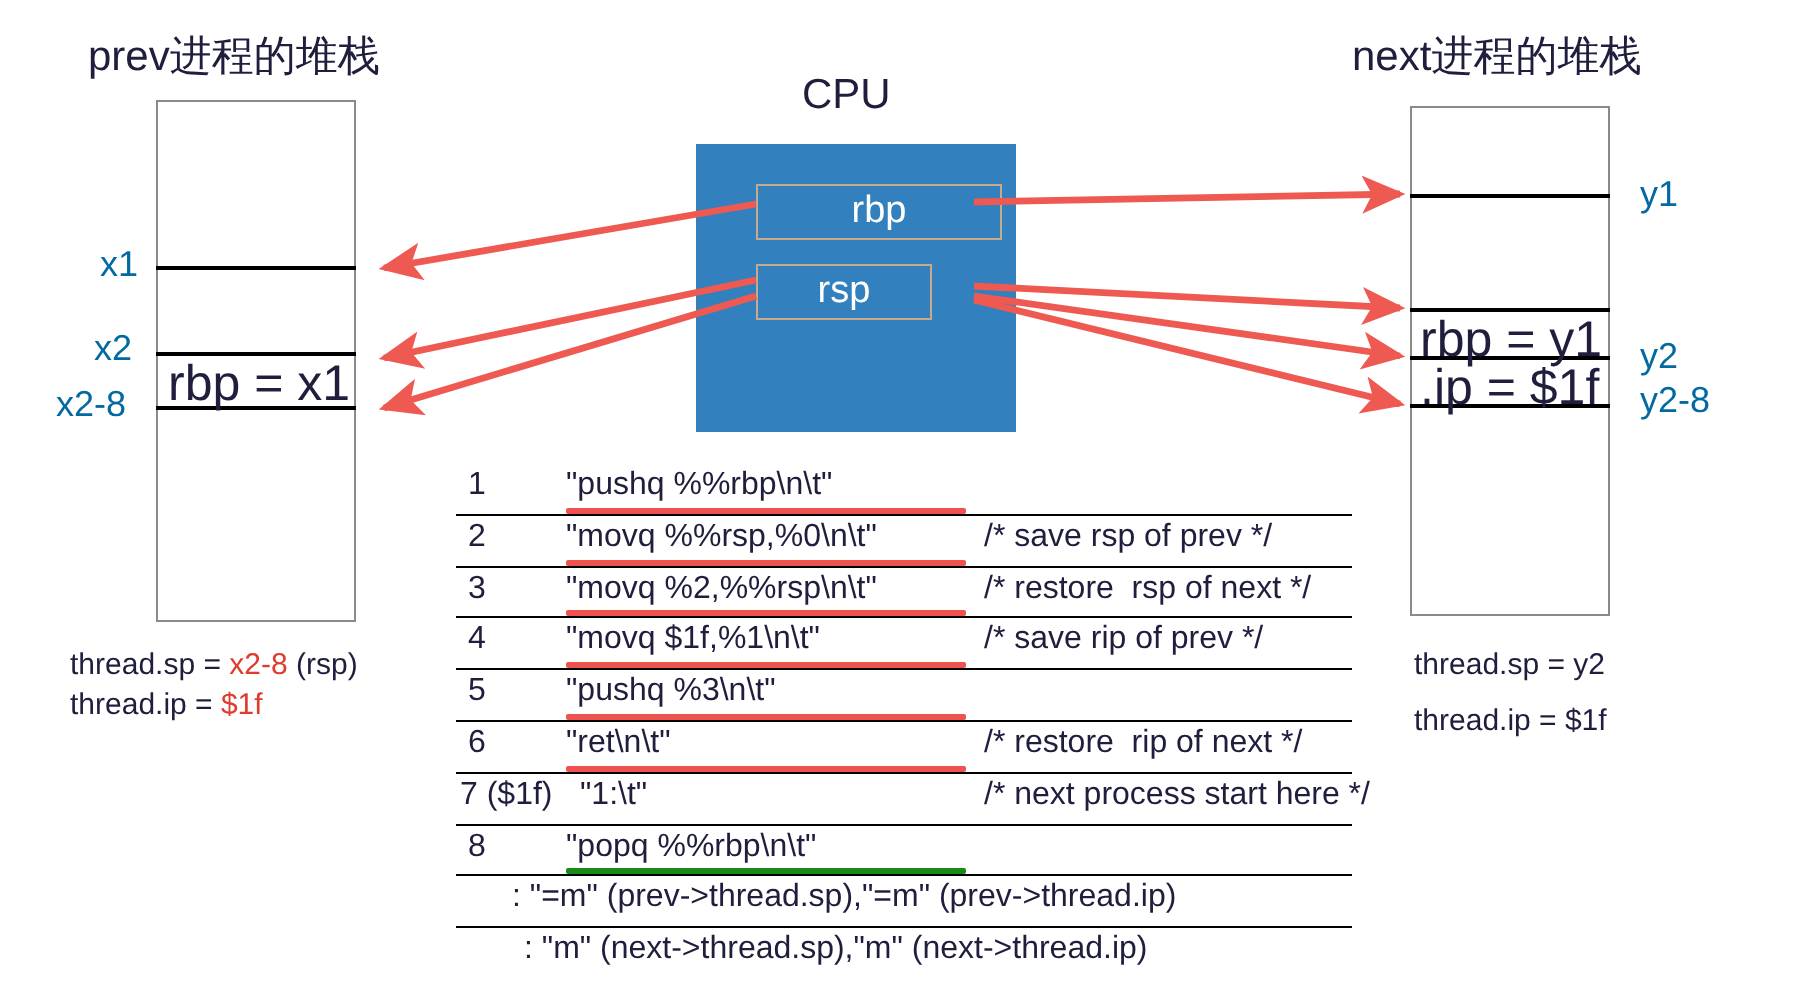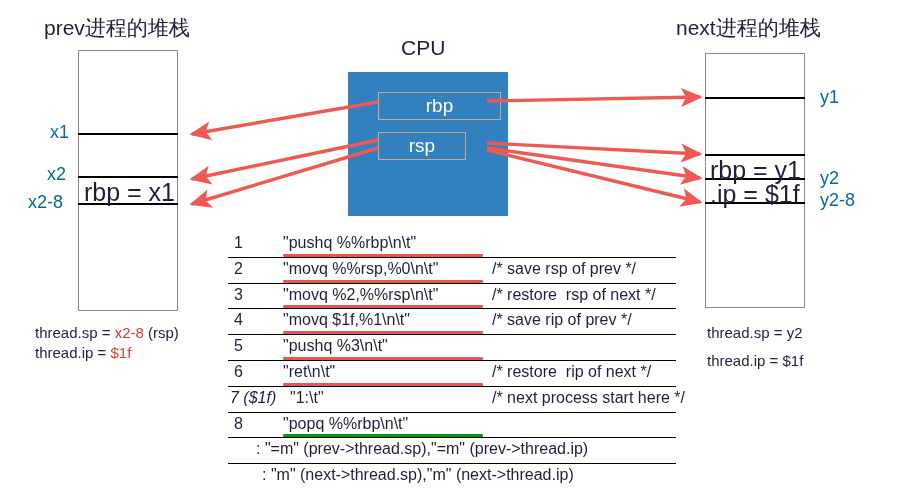--- a/index.html
+++ b/index.html
@@ -139,21 +139,21 @@
   </div>
 
   <div class="crow">
     <span class="cnum">6</span>
     <span class="cins">"ret\n\t"</span>
     <span class="ccom">/* restore  rip of next */</span>
     <span class="ul r" style="left:55px;bottom:0;width:200px;"></span>
   </div>
 
   <div class="crow">
-    <span class="cnum" style="left:2px;font-style:italic;">7 ($1f)</span>
+    <span class="cnum" style="left:2px;">7 ($1f)</span>
     <span class="cins" style="left:62px;">"1:\t"</span>
     <span class="ccom">/* next process start here */</span>
   </div>
 
   <div class="crow">
     <span class="cnum">8</span>
     <span class="cins">"popq %%rbp\n\t"</span>
     <span class="ccom"></span>
     <span class="ul g" style="left:55px;bottom:0;width:200px;"></span>
   </div>

